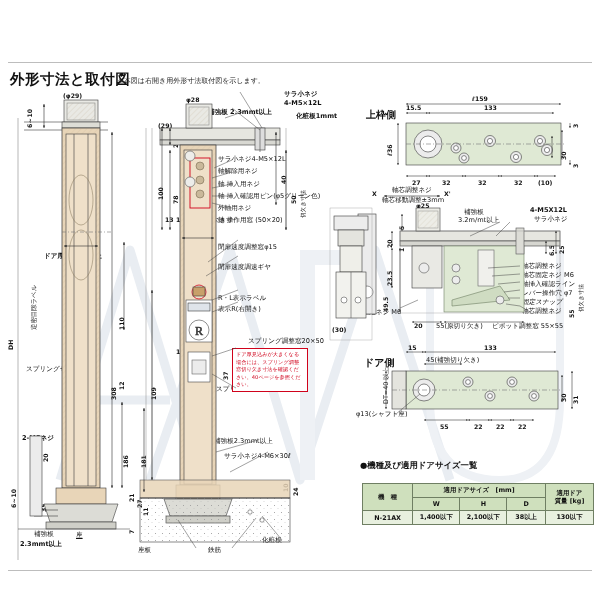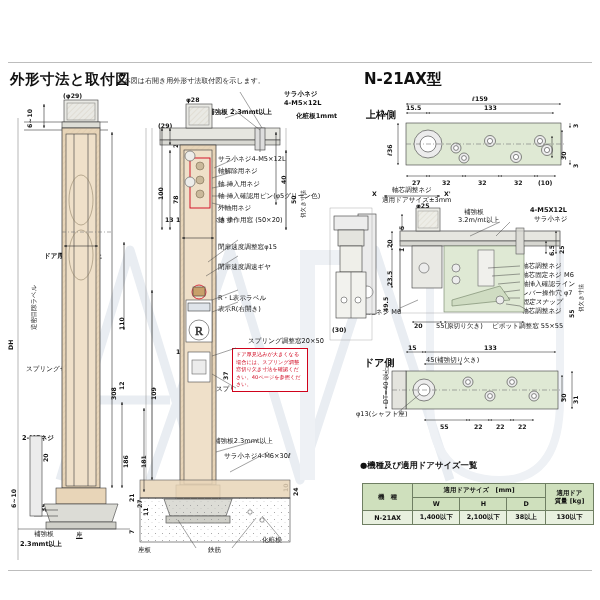--- a/index.html
+++ b/index.html
@@ -54,21 +54,20 @@
         <path d="M300 250 L370 250 L370 265 L315 265 L315 480 L300 480 Z"></path>
       </g>
       <g fill="none" stroke="#eef1f5" stroke-width="8">
         <path d="M430 250 L430 400 Q430 480 500 480 Q560 480 560 400 L560 250"></path>
       </g>
     </svg>
   </div>
 
   <div class="ab ttl" style="left:10px;top:70px;">外形寸法と取付図</div>
   <div class="ab ttl-sub" style="left:118px;top:76px;">※本図は右開き用外形寸法取付図を示します。</div>
-  <div class="ab ttl2" style="left:364px;top:70px;">N-21AX型</div>
 
   <div class="divider" style="left:8px;top:62px;width:584px;height:1px;background:#bdbdbd;"></div>
 
   <svg class="draw" width="600" height="600" viewBox="0 0 600 600">
     <defs>
       <pattern id="hatch" width="4" height="4" patternTransform="rotate(45)" patternUnits="userSpaceOnUse">
         <line x1="0" y1="0" x2="0" y2="4" stroke="#b9a98d" stroke-width="0.7"></line>
       </pattern>
       <pattern id="conc" width="7" height="7" patternUnits="userSpaceOnUse">
         <circle cx="1.5" cy="1.5" r="0.55" fill="#9b9b9b"></circle>
@@ -429,21 +428,21 @@
   <div class="ab dimv" style="left:572px;top:168px;">3</div>
   <div class="ab dimv" style="left:548px;top:156px;">18</div>
   <div class="ab dimv" style="left:560px;top:160px;">30</div>
   <div class="ab dim" style="left:412px;top:179px;">27</div>
   <div class="ab dim" style="left:442px;top:179px;">32</div>
   <div class="ab dim" style="left:478px;top:179px;">32</div>
   <div class="ab dim" style="left:514px;top:179px;">32</div>
   <div class="ab dim" style="left:538px;top:179px;">(10)</div>
 
   <div class="ab lead" style="left:392px;top:186px;">軸芯調整ネジ</div>
-  <div class="ab lead" style="left:382px;top:196px;">適用ドアサイズ±3mm</div>
+  <div class="ab lead" style="left:382px;top:196px;">軸芯移動調整±3mm</div>
   <div class="ab dim" style="left:372px;top:190px;">X</div>
   <div class="ab dim" style="left:444px;top:190px;">X'</div>
   <div class="ab dim" style="left:416px;top:202px;">φ25</div>
   <div class="ab lead" style="left:464px;top:208px;">補強板</div>
   <div class="ab lead" style="left:458px;top:216px;">3.2m/mt以上</div>
   <div class="ab lead-b" style="left:530px;top:206px;text-align:center;">4-M5X12L</div>
   <div class="ab lead" style="left:534px;top:215px;">サラ小ネジ</div>
   <div class="ab lead" style="left:522px;top:262px;">軸芯調整ネジ</div>
   <div class="ab lead" style="left:522px;top:271px;">軸芯固定ネジ M6</div>
   <div class="ab lead" style="left:522px;top:280px;">軸挿入確認ライン</div>

